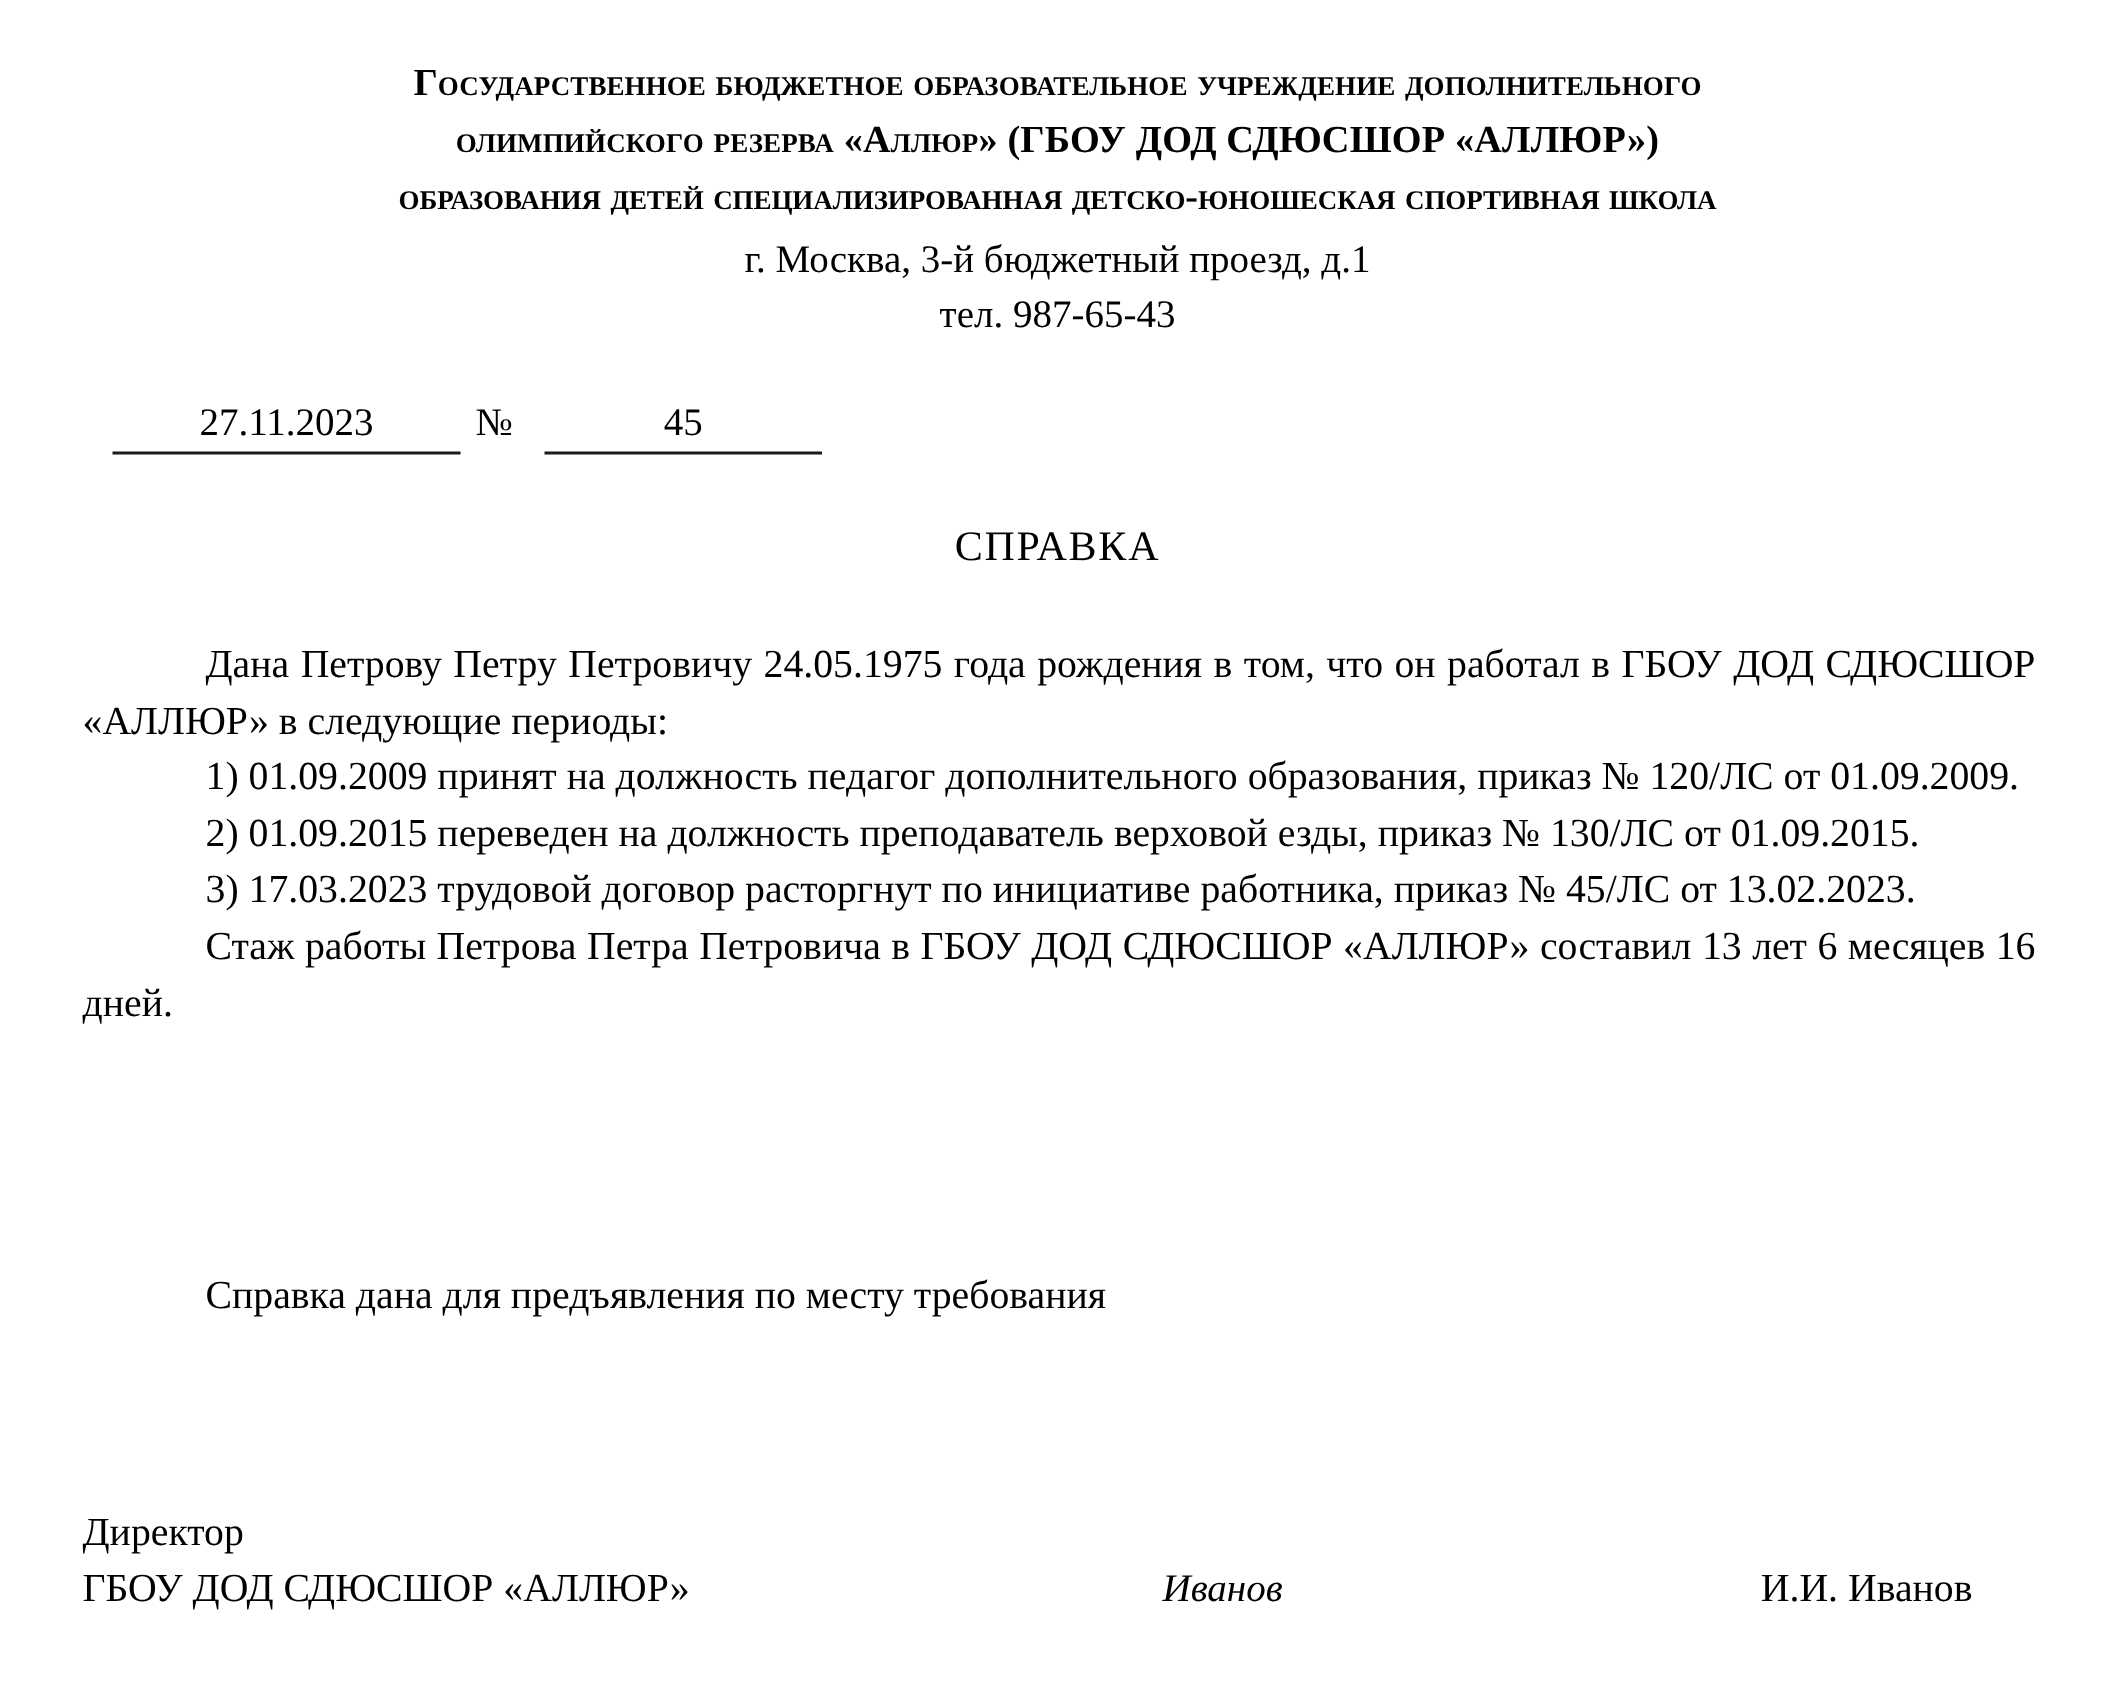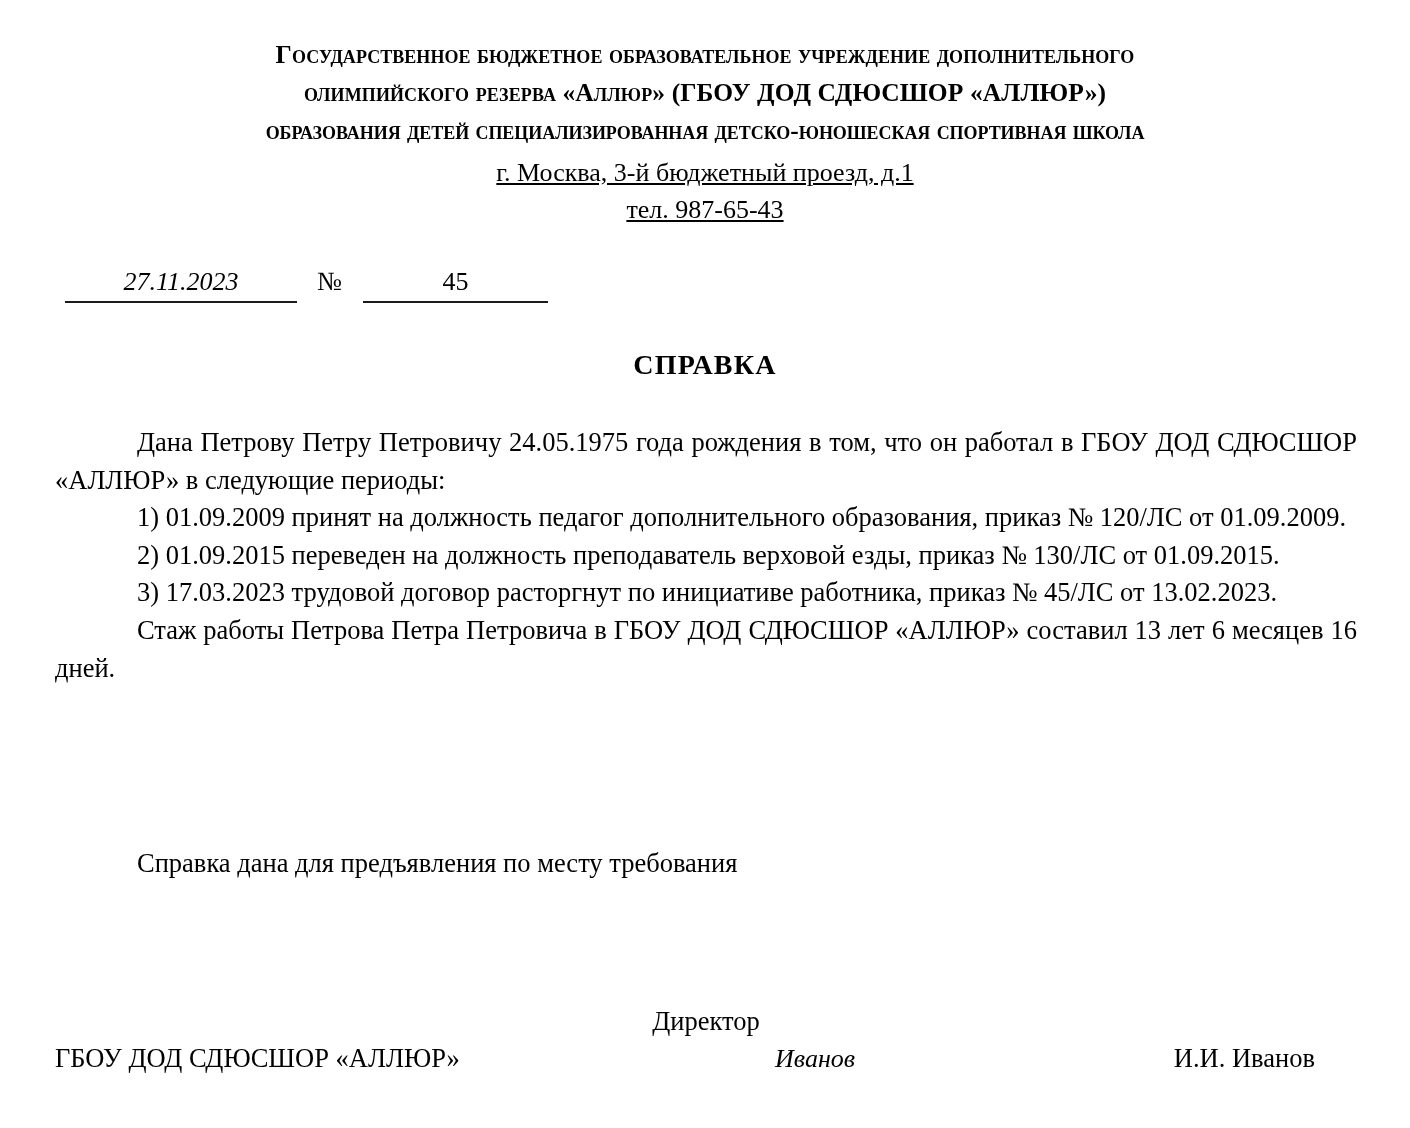--- a/index.html
+++ b/index.html
@@ -42,21 +42,20 @@
     white-space: nowrap;
   }
   .org-line.l1 { letter-spacing: 0.05px; }
   .org-line.l2 { letter-spacing: -0.05px; }
   .org-line.l3 { letter-spacing: 0.1px; }
 
   .addr-line {
     font-size: 26px;
     line-height: 37px;
     font-weight: normal;
-    text-decoration: underline;
   }
   .addr-block {
     margin-top: 4px;
   }
 
   
   .datenum {
     position: absolute;
     left: 55px;
     top: 265px;
@@ -67,44 +66,43 @@
   .fill-line {
     position: absolute;
     display: inline-block;
     text-align: center;
     border-bottom: 2px solid #1a1a1a;
     height: 36px;
     line-height: 34px;
     font-size: 26px;
   }
   .fill-date {
-    left: 10px;
+    left: 20px;
     width: 232px;
-    font-style: italic;
   }
   .num-sign {
     position: absolute;
     left: 262px;
     top: 0px;
     font-size: 26px;
     line-height: 34px;
   }
   .fill-num {
     left: 308px;
     width: 185px;
   }
 
   
   .doc-title {
     position: absolute;
     left: 55px;
     top: 349px;
     width: 1300px;
     text-align: center;
-    font-weight: bold;
+    font-weight: normal;
     font-size: 28px;
     letter-spacing: 1.2px;
   }
 
   
   .body-block {
     position: absolute;
     left: 55px;
     top: 424px;
     width: 1302px;
@@ -137,21 +135,20 @@
   .sign-block {
     position: absolute;
     left: 55px;
     top: 1003px;
     width: 1302px;
     font-size: 26.5px;
     line-height: 37px;
   }
   .sign-role {
     display: block;
-    text-align: center;
   }
   .sign-row {
     display: block;
     position: relative;
     height: 38px;
     white-space: nowrap;
   }
   .sign-org {
     position: absolute;
     left: 0;

